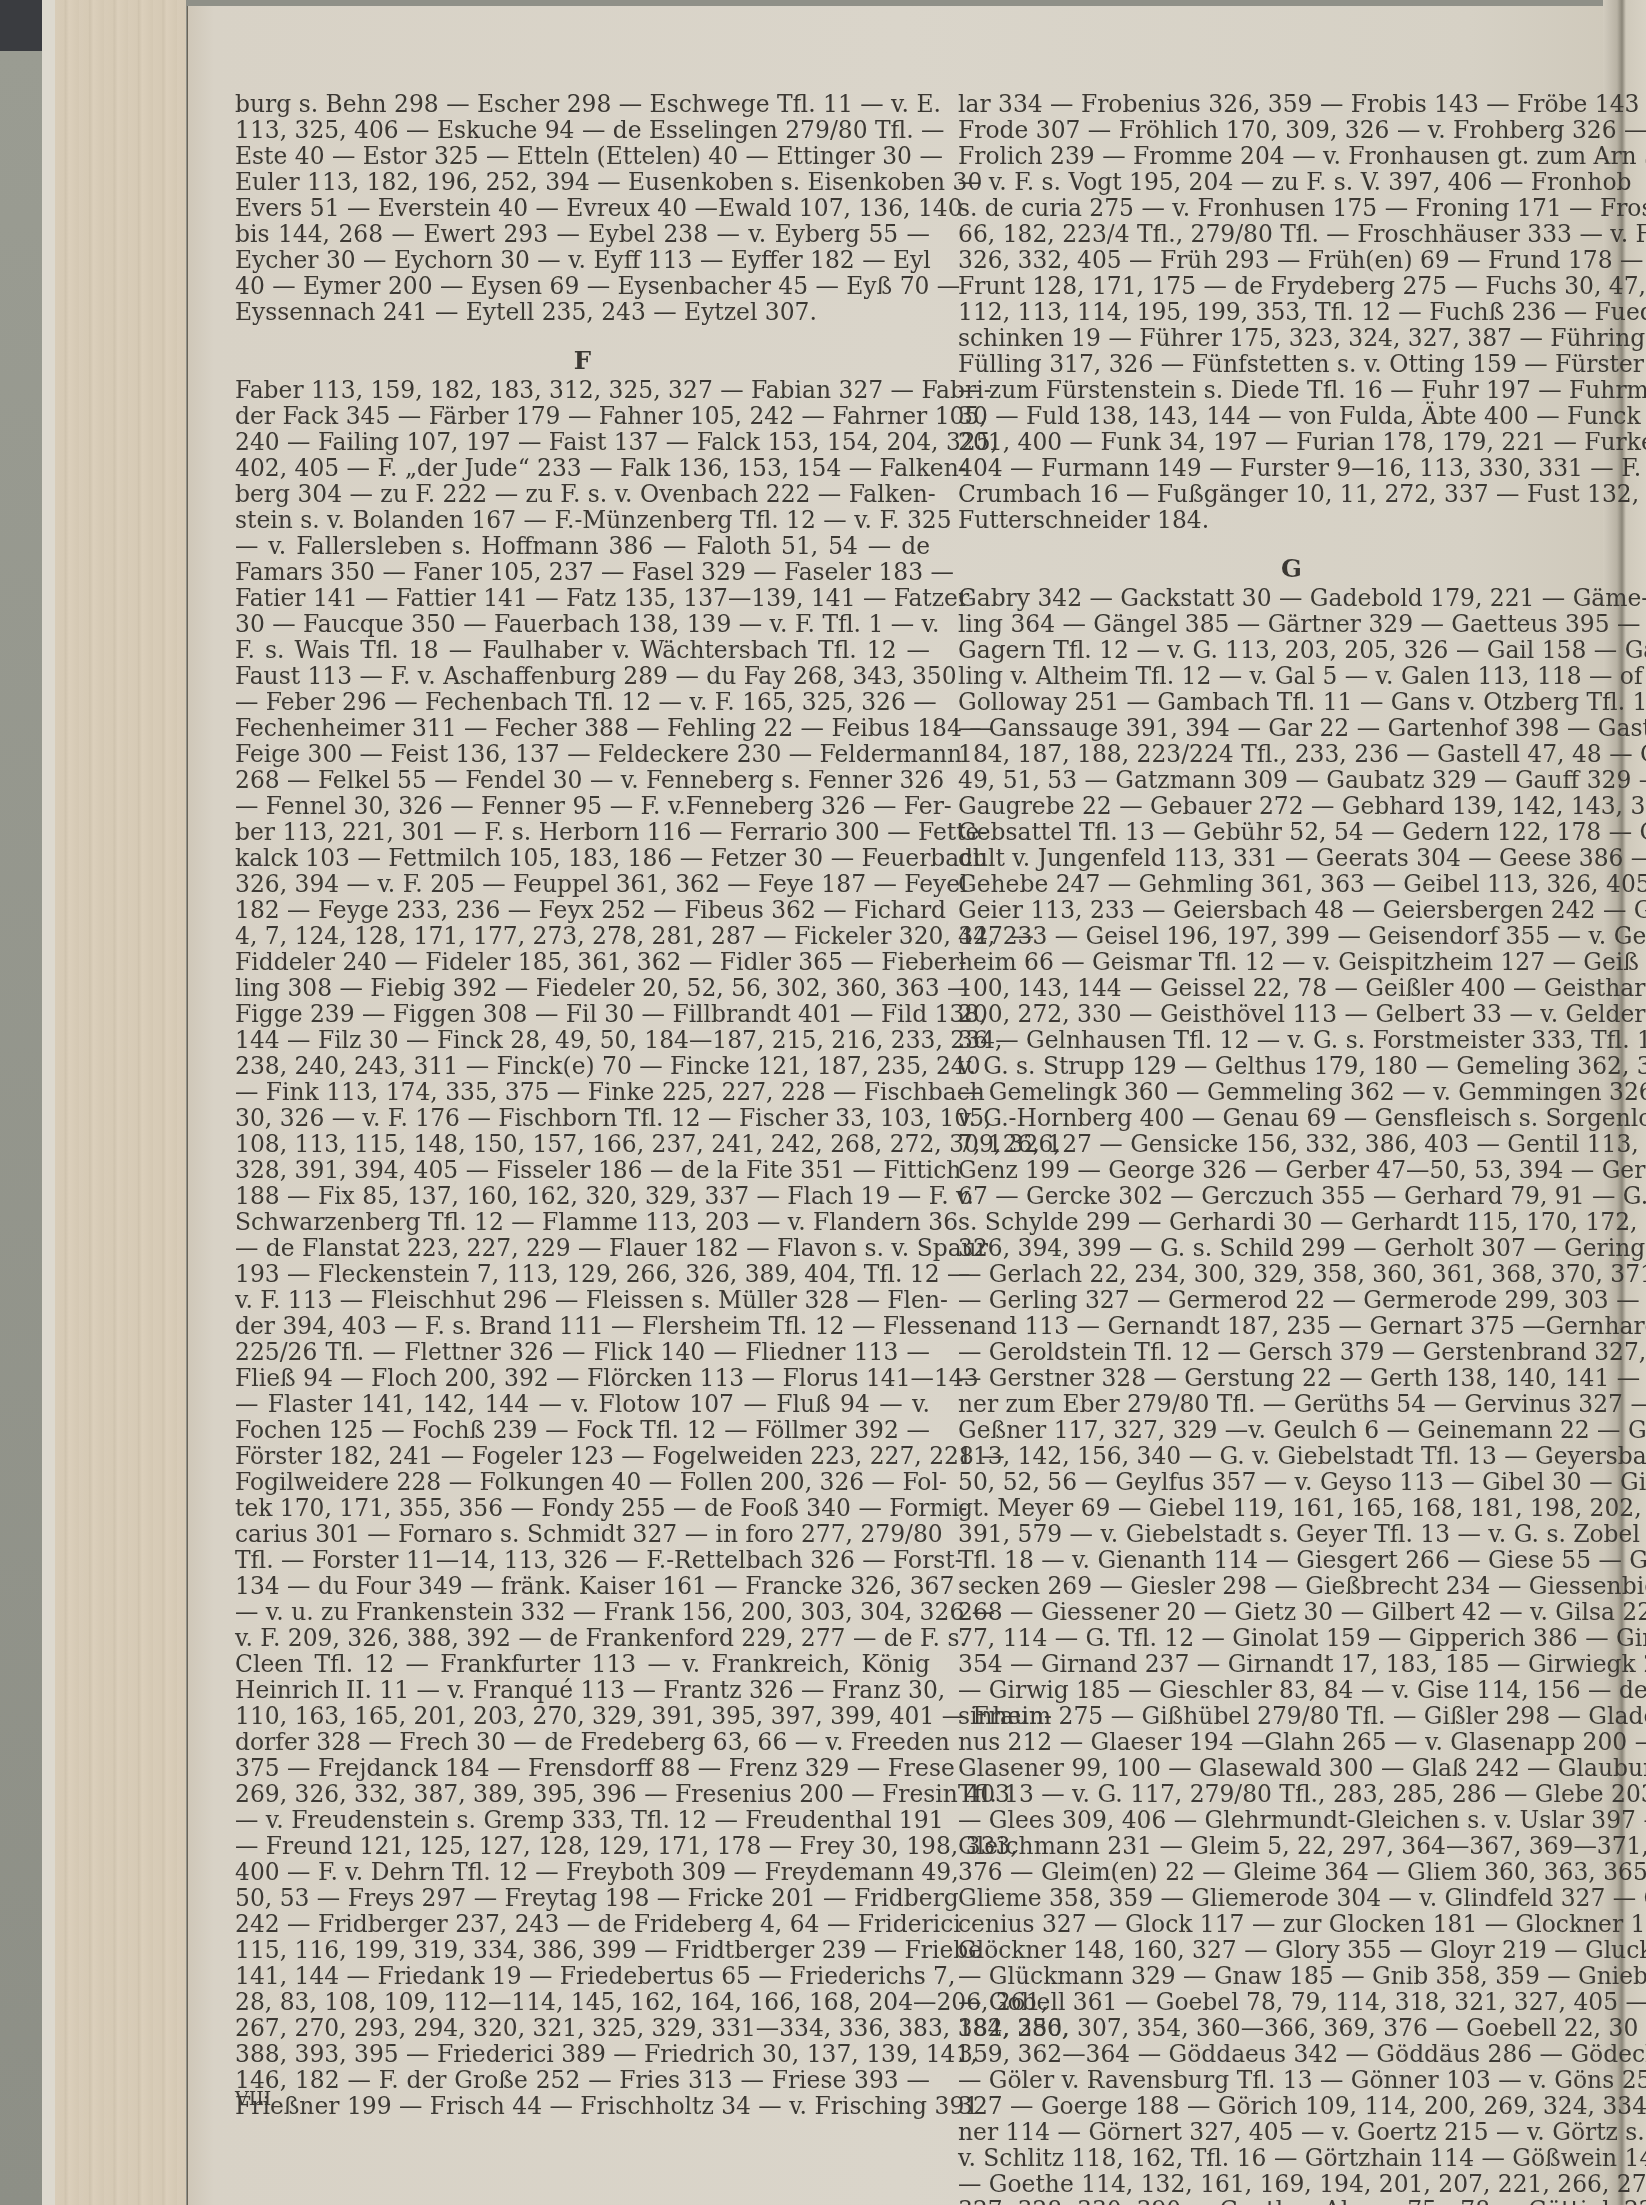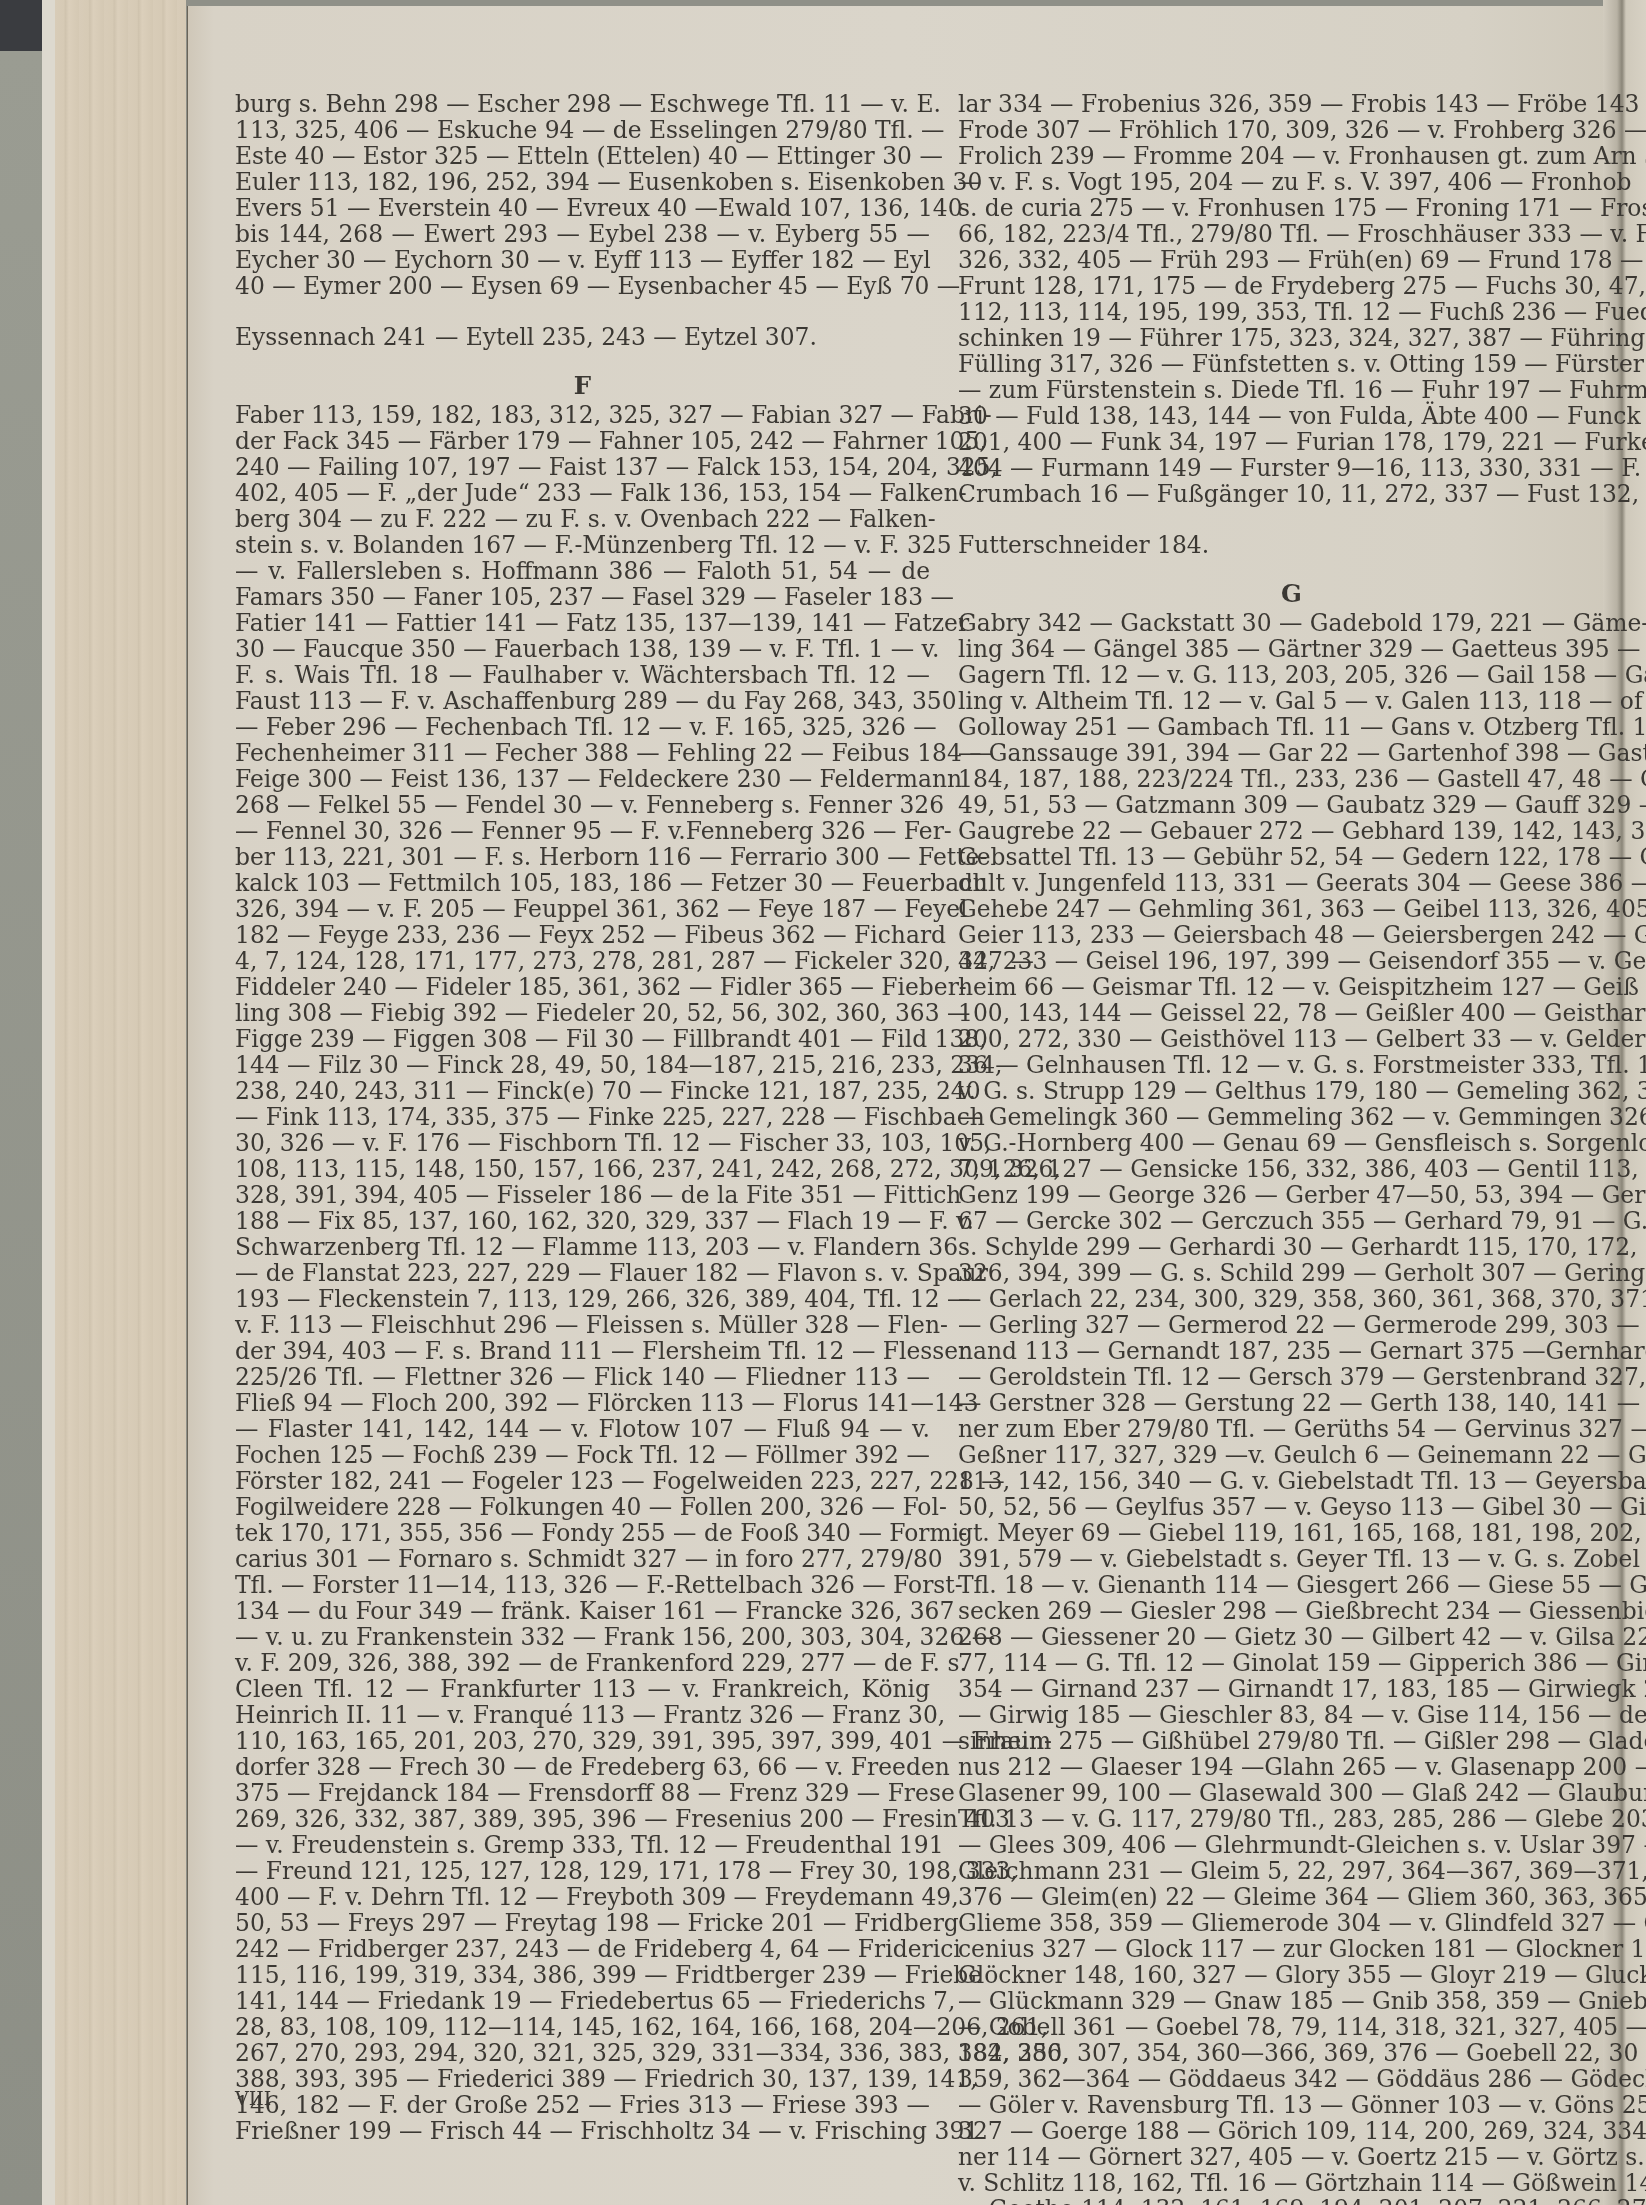--- a/index.html
+++ b/index.html
@@ -30,21 +30,21 @@
     background:linear-gradient(90deg,#d2ccbf 0,#b8b2a4 14px,#8a8578 19px,#cfc9bb 23px,#d8d2c5 100%);
   }
   .col {
     position:absolute; top:91px;
     font-size:23.4px; line-height:26px; color:#3b3833;
     text-align:justify;
   }
   .col-left { left:235px; width:695px; }
   .col-right { left:958px; width:667px; }
   .line { display:block; white-space:nowrap; text-align-last:justify; text-align:justify; }
-  .line.last { text-align-last:left;margin-top:25px; }
+  .line.last { text-align-last:left; }
   .section-letter {
     display:block; text-align:center; font-weight:bold; font-size:24.4px;
     height:52px; line-height:71px;
   }
   .folio {
     position:absolute; left:235px; top:2087px; font-size:19px; color:#3b3833;text-align:right;
   }
 </style>
 </head>
 <body>

